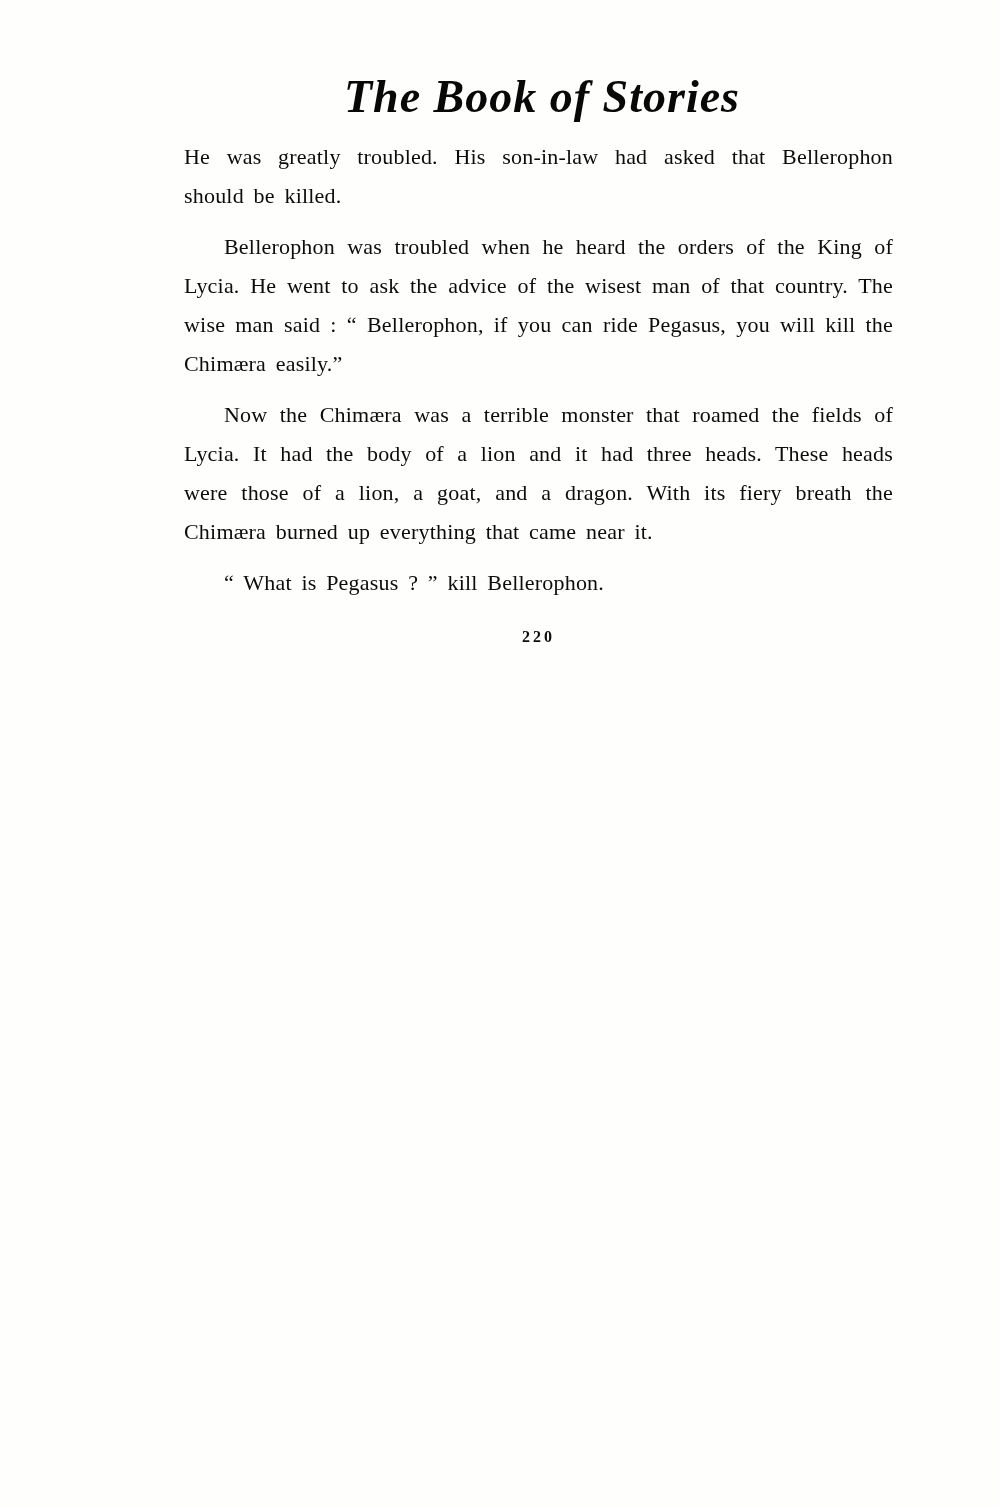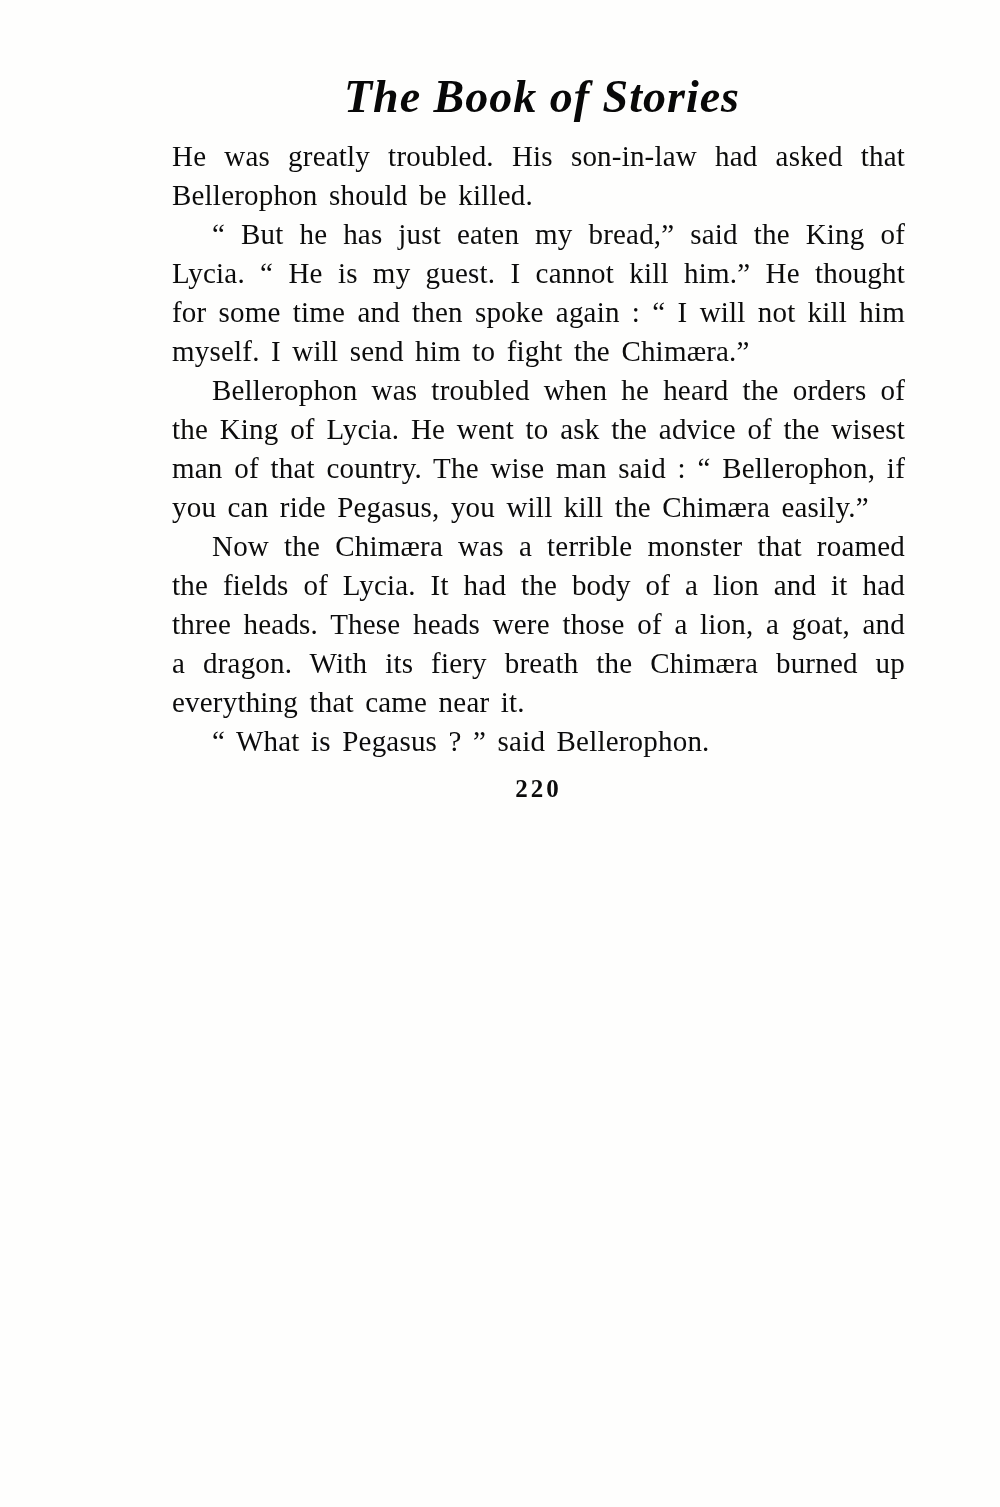--- a/index.html
+++ b/index.html
@@ -28,47 +28,46 @@
     line-height: 1.1;
     text-align: center;
     margin: 0 0 14px 0;
     letter-spacing: 1px;
     color: #080808;
   }
   .page-body {
     width: 733px;
   }
   .para {
-    margin: 0;
-    font-size: 29px;
+    margin: 12px;
+    font-size: 22px;
     line-height: 39px;
     text-align: justify;
     word-spacing: 4px;
     letter-spacing: 0.2px;
     font-family: Liberation Serif, serif;
   }
   .para.indent {
     text-indent: 40px;
   }
   .page-number {
-    margin-top: 14px;
+    margin-top: 26px;
     width: 733px;
     text-align: center;
-    font-size: 25px;
+    font-size: 16px;
     font-weight: bold;
     letter-spacing: 3px;
     color: #0c0c0c;
   }
 </style>
 </head>
 <body>
 
 <div class="scan-page">
   <h1 class="book-title">The Book of Stories</h1>
   <div class="page-body">
     <p class="para">He was greatly troubled.  His son-in-law had asked that Bellerophon should be killed.</p>
-    <p class="para indent">“ But he has just eaten my bread,” said the King of Lycia.  “ He is my guest.  I cannot kill him.”  He thought for some time and then spoke again : “ I will not kill him myself.  I will send him to fight the Chimæra.”</p>
     <p class="para indent">Bellerophon was troubled when he heard the orders of the King of Lycia.  He went to ask the advice of the wisest man of that country.  The wise man said : “ Bellerophon, if you can ride Pegasus, you will kill the Chimæra easily.”</p>
     <p class="para indent">Now the Chimæra was a terrible monster that roamed the fields of Lycia.  It had the body of a lion and it had three heads.  These heads were those of a lion, a goat, and a dragon.  With its fiery breath the Chimæra burned up everything that came near it.</p>
-    <p class="para indent">“ What is Pegasus ? ” said Bellerophon.</p>
+    <p class="para indent">“ What is Pegasus ? ” kill Bellerophon.</p>
   </div>
   <div class="page-number">220</div>
 </div>
 
 </body></html>

